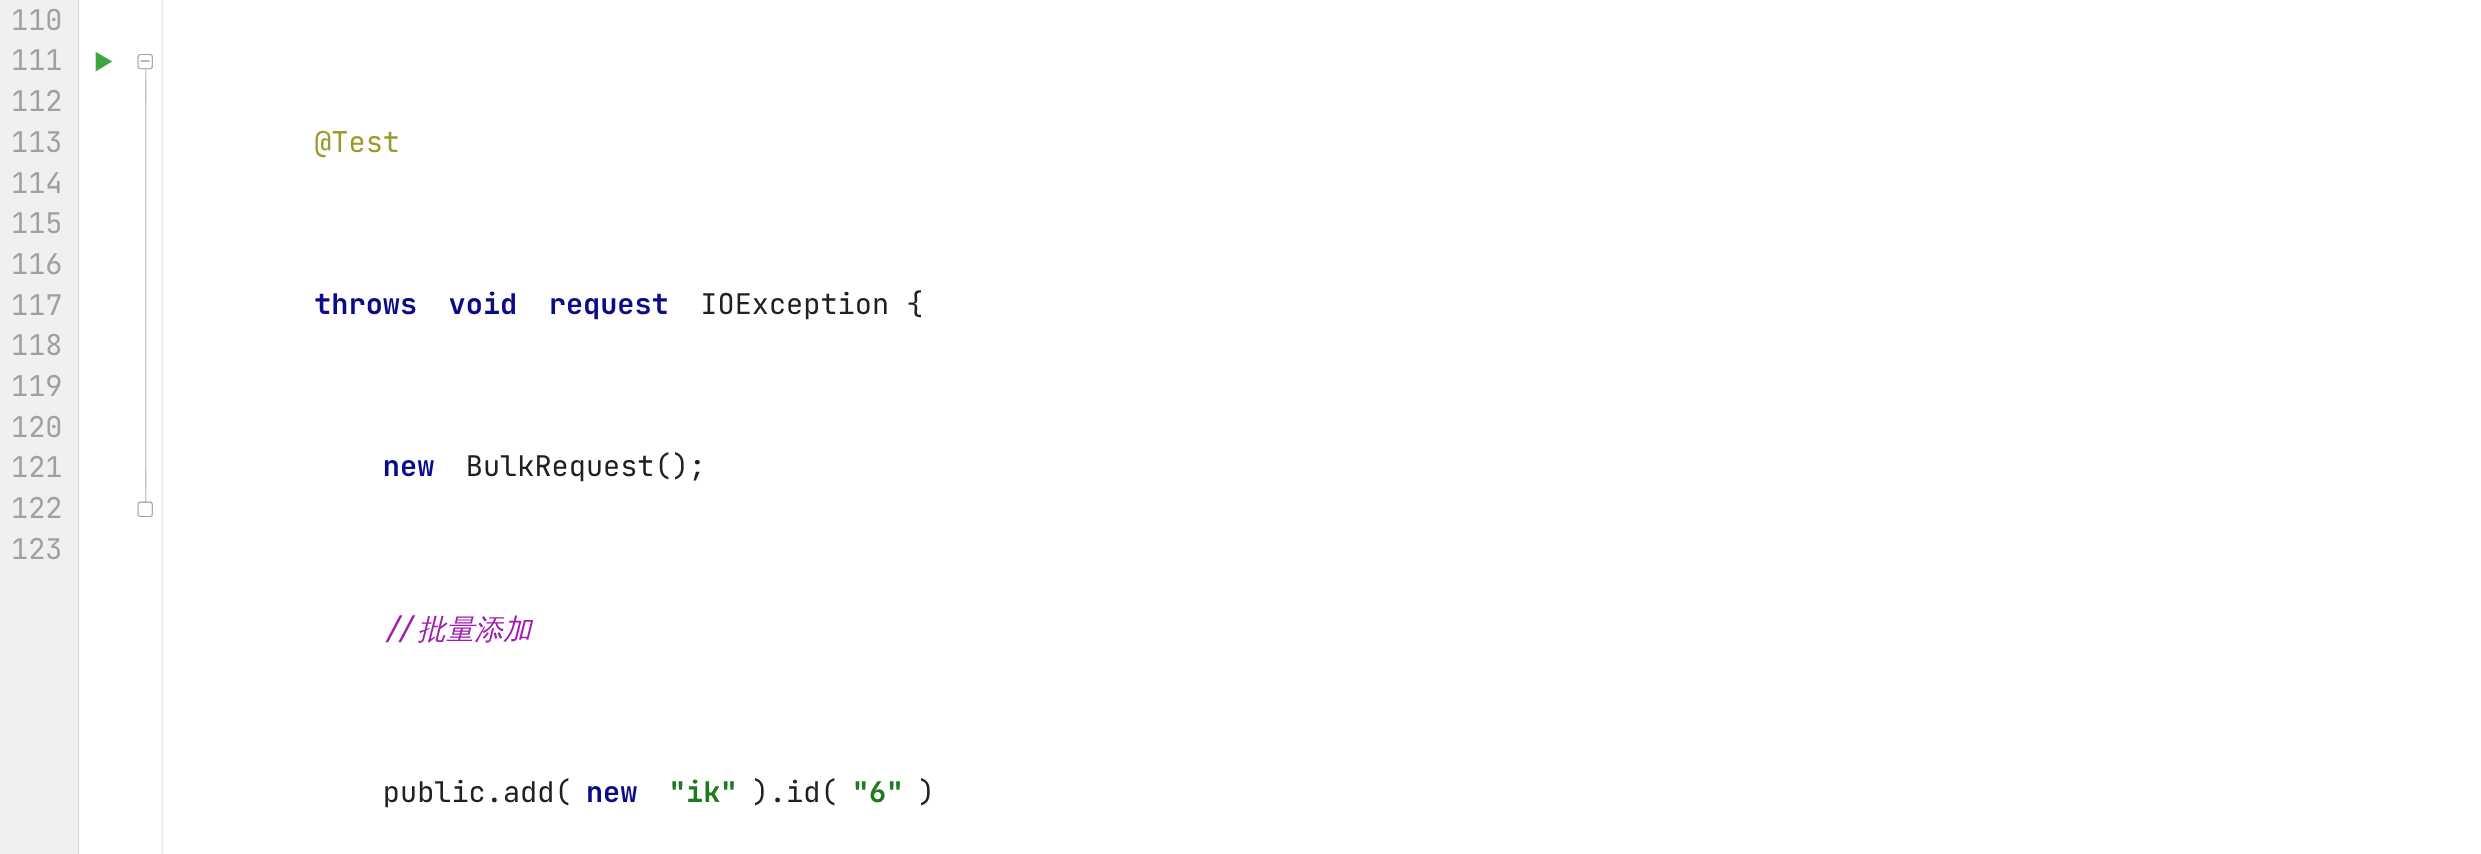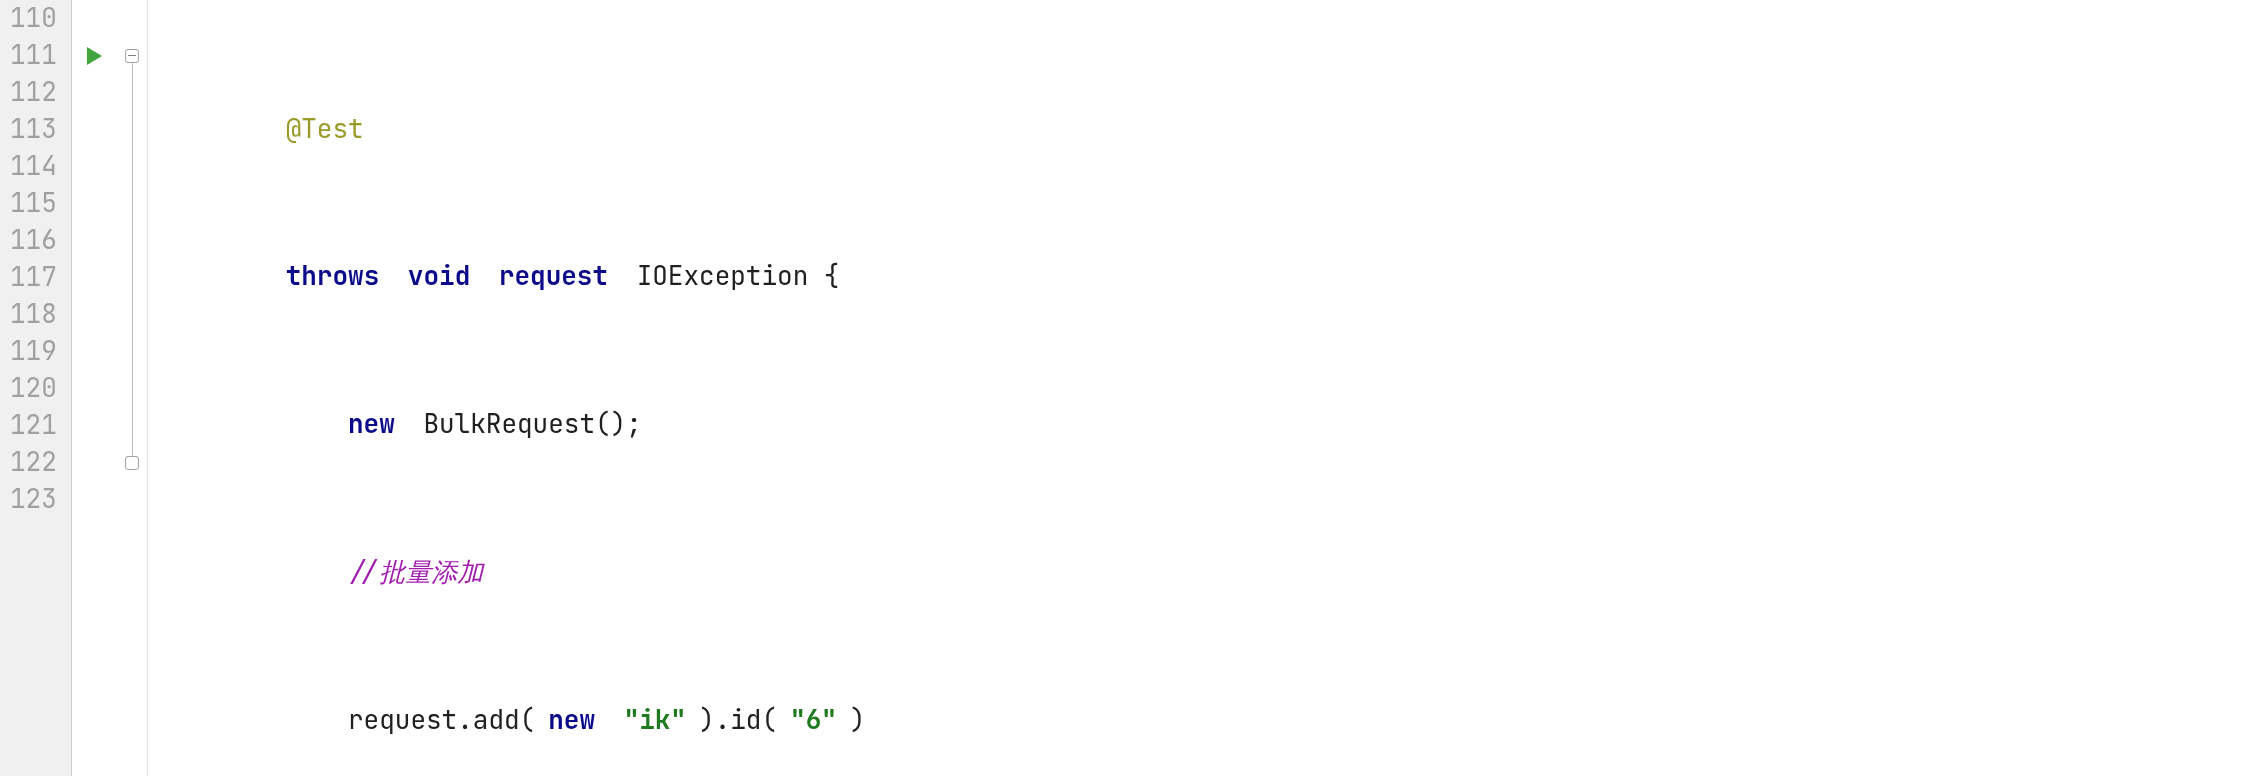--- a/index.html
+++ b/index.html
@@ -118,21 +118,21 @@
 <div class="code">
 
   <div class="code-line"><span class="plain">        </span><span class="annotation">@Test</span></div>
 
   <div class="code-line"><span class="plain">        </span><span class="keyword">throws </span><span class="keyword">void </span><span class="keyword">request </span><span class="plain">IOException {</span></div>
 
   <div class="code-line"><span class="plain">            </span><span class="keyword">new </span><span class="plain">BulkRequest();</span></div>
 
   <div class="code-line"><span class="plain">            </span><span class="comment">//批量添加</span></div>
 
-  <div class="code-line"><span class="plain">            </span><span class="plain">request.add(</span><span class="keyword">new </span><span class="string">"ik"</span><span class="plain">).id(</span><span class="string">"6"</span><span class="plain">)</span></div>
+  <div class="code-line"><span class="plain">            </span><span class="plain">public.add(</span><span class="keyword">new </span><span class="string">"ik"</span><span class="plain">).id(</span><span class="string">"6"</span><span class="plain">)</span></div>
 
   
 
   
 
   
 
   
 
   

